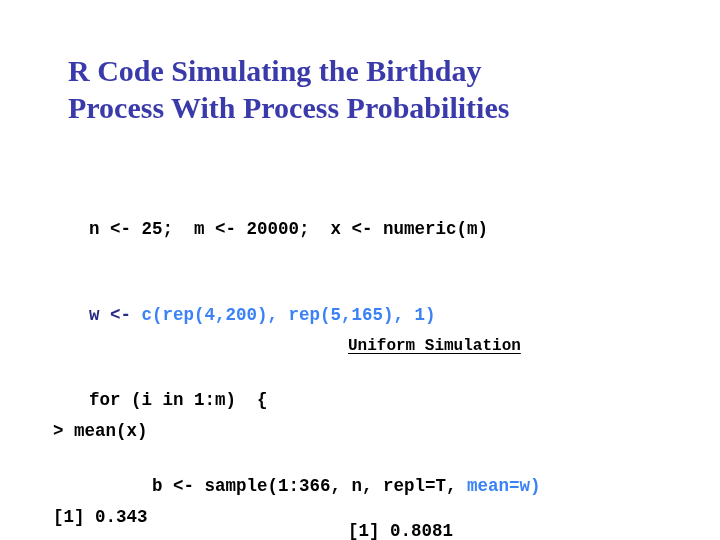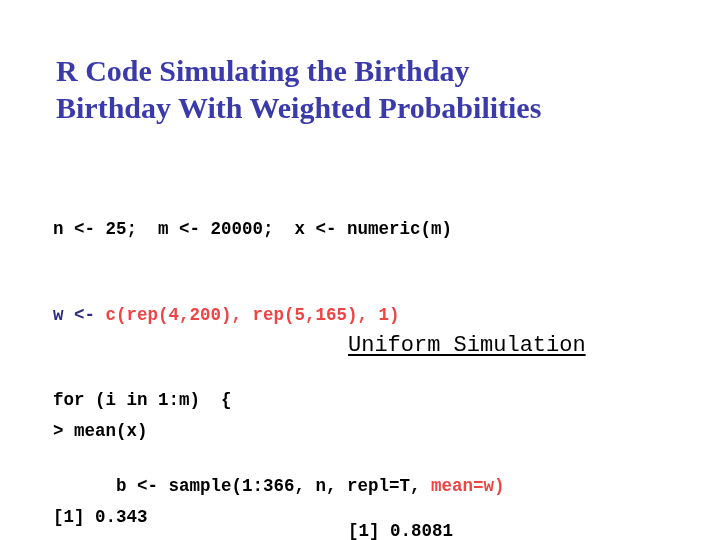--- a/index.html
+++ b/index.html
@@ -17,21 +17,21 @@
 
   #slide {
     position: absolute;
     inset: 0;
     background: #ffffff;
   }
 
   
   #title-block {
     position: absolute;
-    left: 56px;
+    left: 68px;
     top: 52px;
     width: 600px;
     font-family: "Liberation Serif", "DejaVu Serif", serif;
     font-weight: bold;
     font-size: 30px;
     line-height: 37px;
     color: #3a3aab;
     letter-spacing: 0px;
   }
   #title-block .tline { display: block; white-space: pre; }
@@ -41,33 +41,33 @@
     position: absolute;
     left: 53px;
     top: 158px;
     font-family: "Liberation Mono", "DejaVu Sans Mono", monospace;
     font-size: 17.5px;
     font-weight: bold;
     line-height: 28.5px;
     color: #000000;
     white-space: pre;
   }
-  #code-block .cl { display: block; white-space: pre; }
+  #code-block .cl { display: block; white-space: pre; margin-left: 36px; }
   .tok-blk { color: #000000; }
-  .tok-blu { color: #ef4444; }
+  .tok-blu { color: #3b82f6; }
   .tok-nvy { color: #2a2a80; }
 
   
   #uniform-heading {
     position: absolute;
     left: 348px;
     top: 332px;
     font-family: "Liberation Mono", "DejaVu Sans Mono", monospace;
-    font-size: 22px;
-    font-weight: normal;
+    font-size: 16px;
+    font-weight: bold;
     line-height: 28.5px;
     color: #000000;
     text-decoration: underline;
     text-underline-offset: 3px;
     white-space: pre;
   }
 
   
   #output-left {
     position: absolute;
@@ -94,21 +94,21 @@
   #output-left .cl,
   #output-right .cl { display: block; white-space: pre; }
 </style>
 </head>
 <body>
 
 <div id="slide">
 
   <div id="title-block">
     <span class="tline">R Code Simulating the Birthday</span>
-    <span class="tline">Birthday With Weighted Probabilities</span>
+    <span class="tline">Process With Process Probabilities</span>
   </div>
 
   <div id="code-block">
     <span class="cl"><span class="tok-blk">n &lt;- 25;  m &lt;- 20000;  x &lt;- numeric(m)</span></span>
     <span class="cl"><span class="tok-nvy">w &lt;- </span><span class="tok-blu">c(rep(4,200), rep(5,165), 1)</span></span>
     <span class="cl"><span class="tok-blk">for (i in 1:m)  {</span></span>
     <span class="cl"><span class="tok-blk">      b &lt;- sample(1:366, n, repl=T, </span><span class="tok-blu">mean=w)</span></span>
     
     
   </div>

